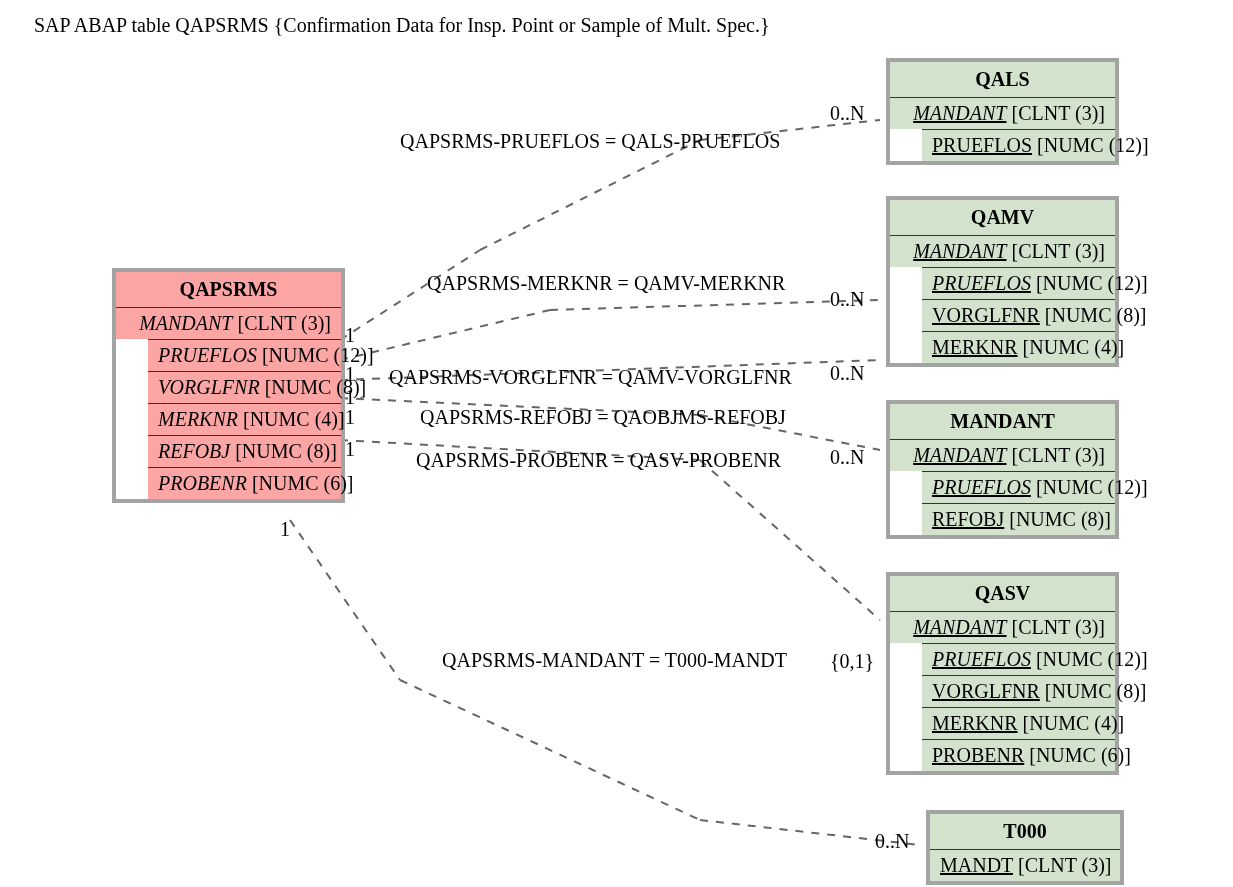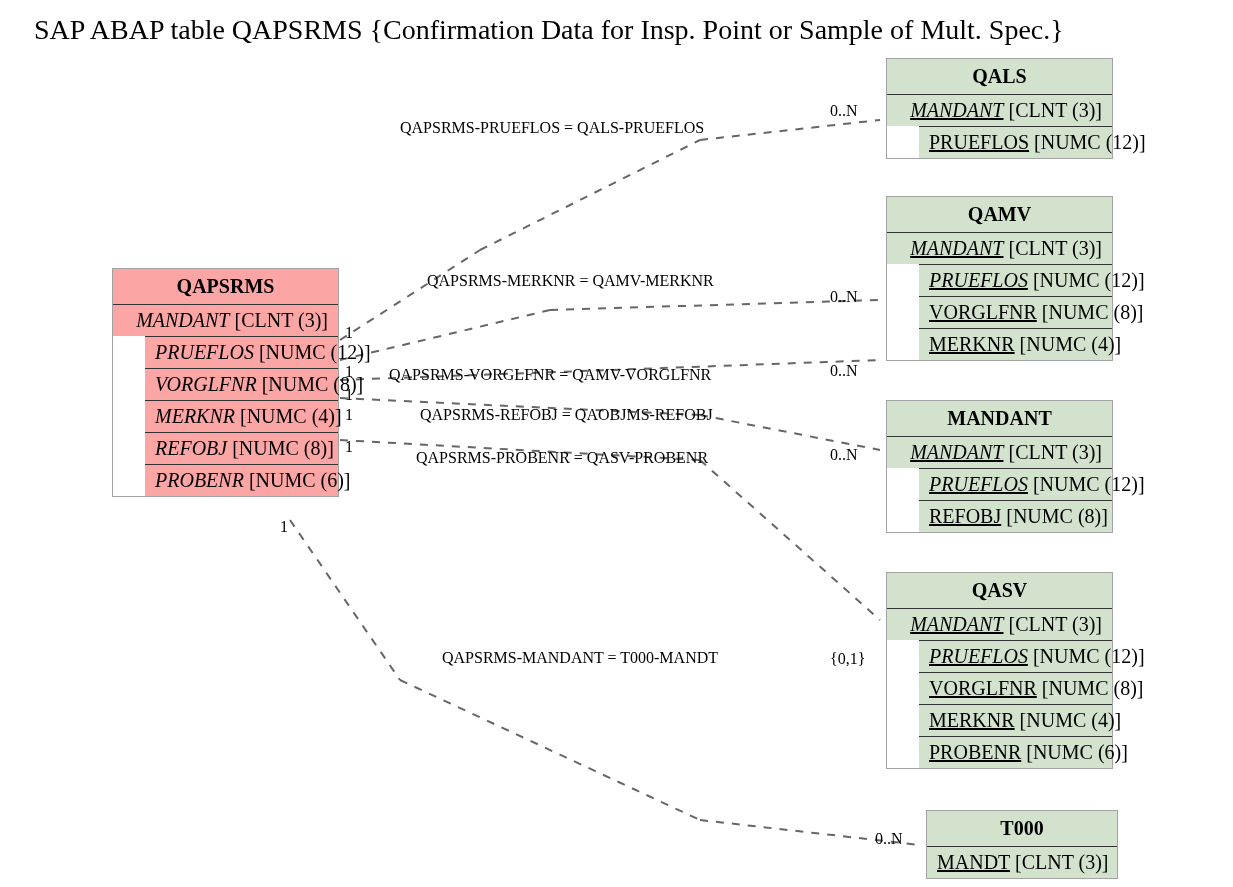--- a/index.html
+++ b/index.html
@@ -9,26 +9,26 @@
     height: 887px;
     background: #ffffff;
     font-family: "Times New Roman", serif;
     position: relative;
     overflow: hidden;
   }
   .title {
     position: absolute;
     top: 14px;
     left: 34px;
-    font-size: 28px;
+    font-size: 20px;
     color: #000;
   }
   .entity {
     position: absolute;
-    border: 1px solid #a3a3a3;
+    border: 4px solid #a3a3a3;
     font-size: 20px;
     text-align: center;
   }
   .entity .header {
     font-weight: bold;
     padding: 6px 10px;
     border-bottom: 1px solid #333;
   }
   .entity .row {
     padding: 4px 10px;
@@ -46,21 +46,21 @@
     text-decoration: underline;
   }
   .entity.orange .header, .entity.orange .row {
     background: #fca5a5;
   }
   .entity.green .header, .entity.green .row {
     background: #d2e2cd;
   }
   .label {
     position: absolute;
-    font-size: 16px;
+    font-size: 20px;
     color: #000;
     white-space: nowrap;
   }
   svg {
     position: absolute;
     top: 0;
     left: 0;
     width: 1233px;
     height: 887px;
     pointer-events: none;
@@ -108,21 +108,21 @@
     <div class="row"><span class="italic">PROBENR</span> [NUMC (6)]</div>
   </div>
 
 <div class="label" style="left:345px; top:324px;">1</div>
 <div class="label" style="left:345px; top:363px;">1</div>
 <div class="label" style="left:345px; top:386px;">1</div>
 <div class="label" style="left:345px; top:406px;">1</div>
 <div class="label" style="left:345px; top:438px;">1</div>
 <div class="label" style="left:280px; top:518px;">1</div>
 
-<div class="label" style="left:400px; top:119px;text-align:right;">QAPSRMS-PRUEFLOS = QALS-PRUEFLOS</div>
+<div class="label" style="left:400px; top:130px;text-align:right;">QAPSRMS-PRUEFLOS = QALS-PRUEFLOS</div>
 <div class="label" style="left:427px; top:272px;">QAPSRMS-MERKNR = QAMV-MERKNR</div>
 <div class="label" style="left:389px; top:366px;">QAPSRMS-VORGLFNR = QAMV-VORGLFNR</div>
 <div class="label" style="left:420px; top:406px;">QAPSRMS-REFOBJ = QAOBJMS-REFOBJ</div>
 <div class="label" style="left:416px; top:449px;">QAPSRMS-PROBENR = QASV-PROBENR</div>
 <div class="label" style="left:442px; top:649px;">QAPSRMS-MANDANT = T000-MANDT</div>
 
 <div class="label" style="left:830px; top:102px;">0..N</div>
 <div class="label" style="left:830px; top:288px;">0..N</div>
 <div class="label" style="left:830px; top:362px;">0..N</div>
 <div class="label" style="left:830px; top:446px;">0..N</div>

